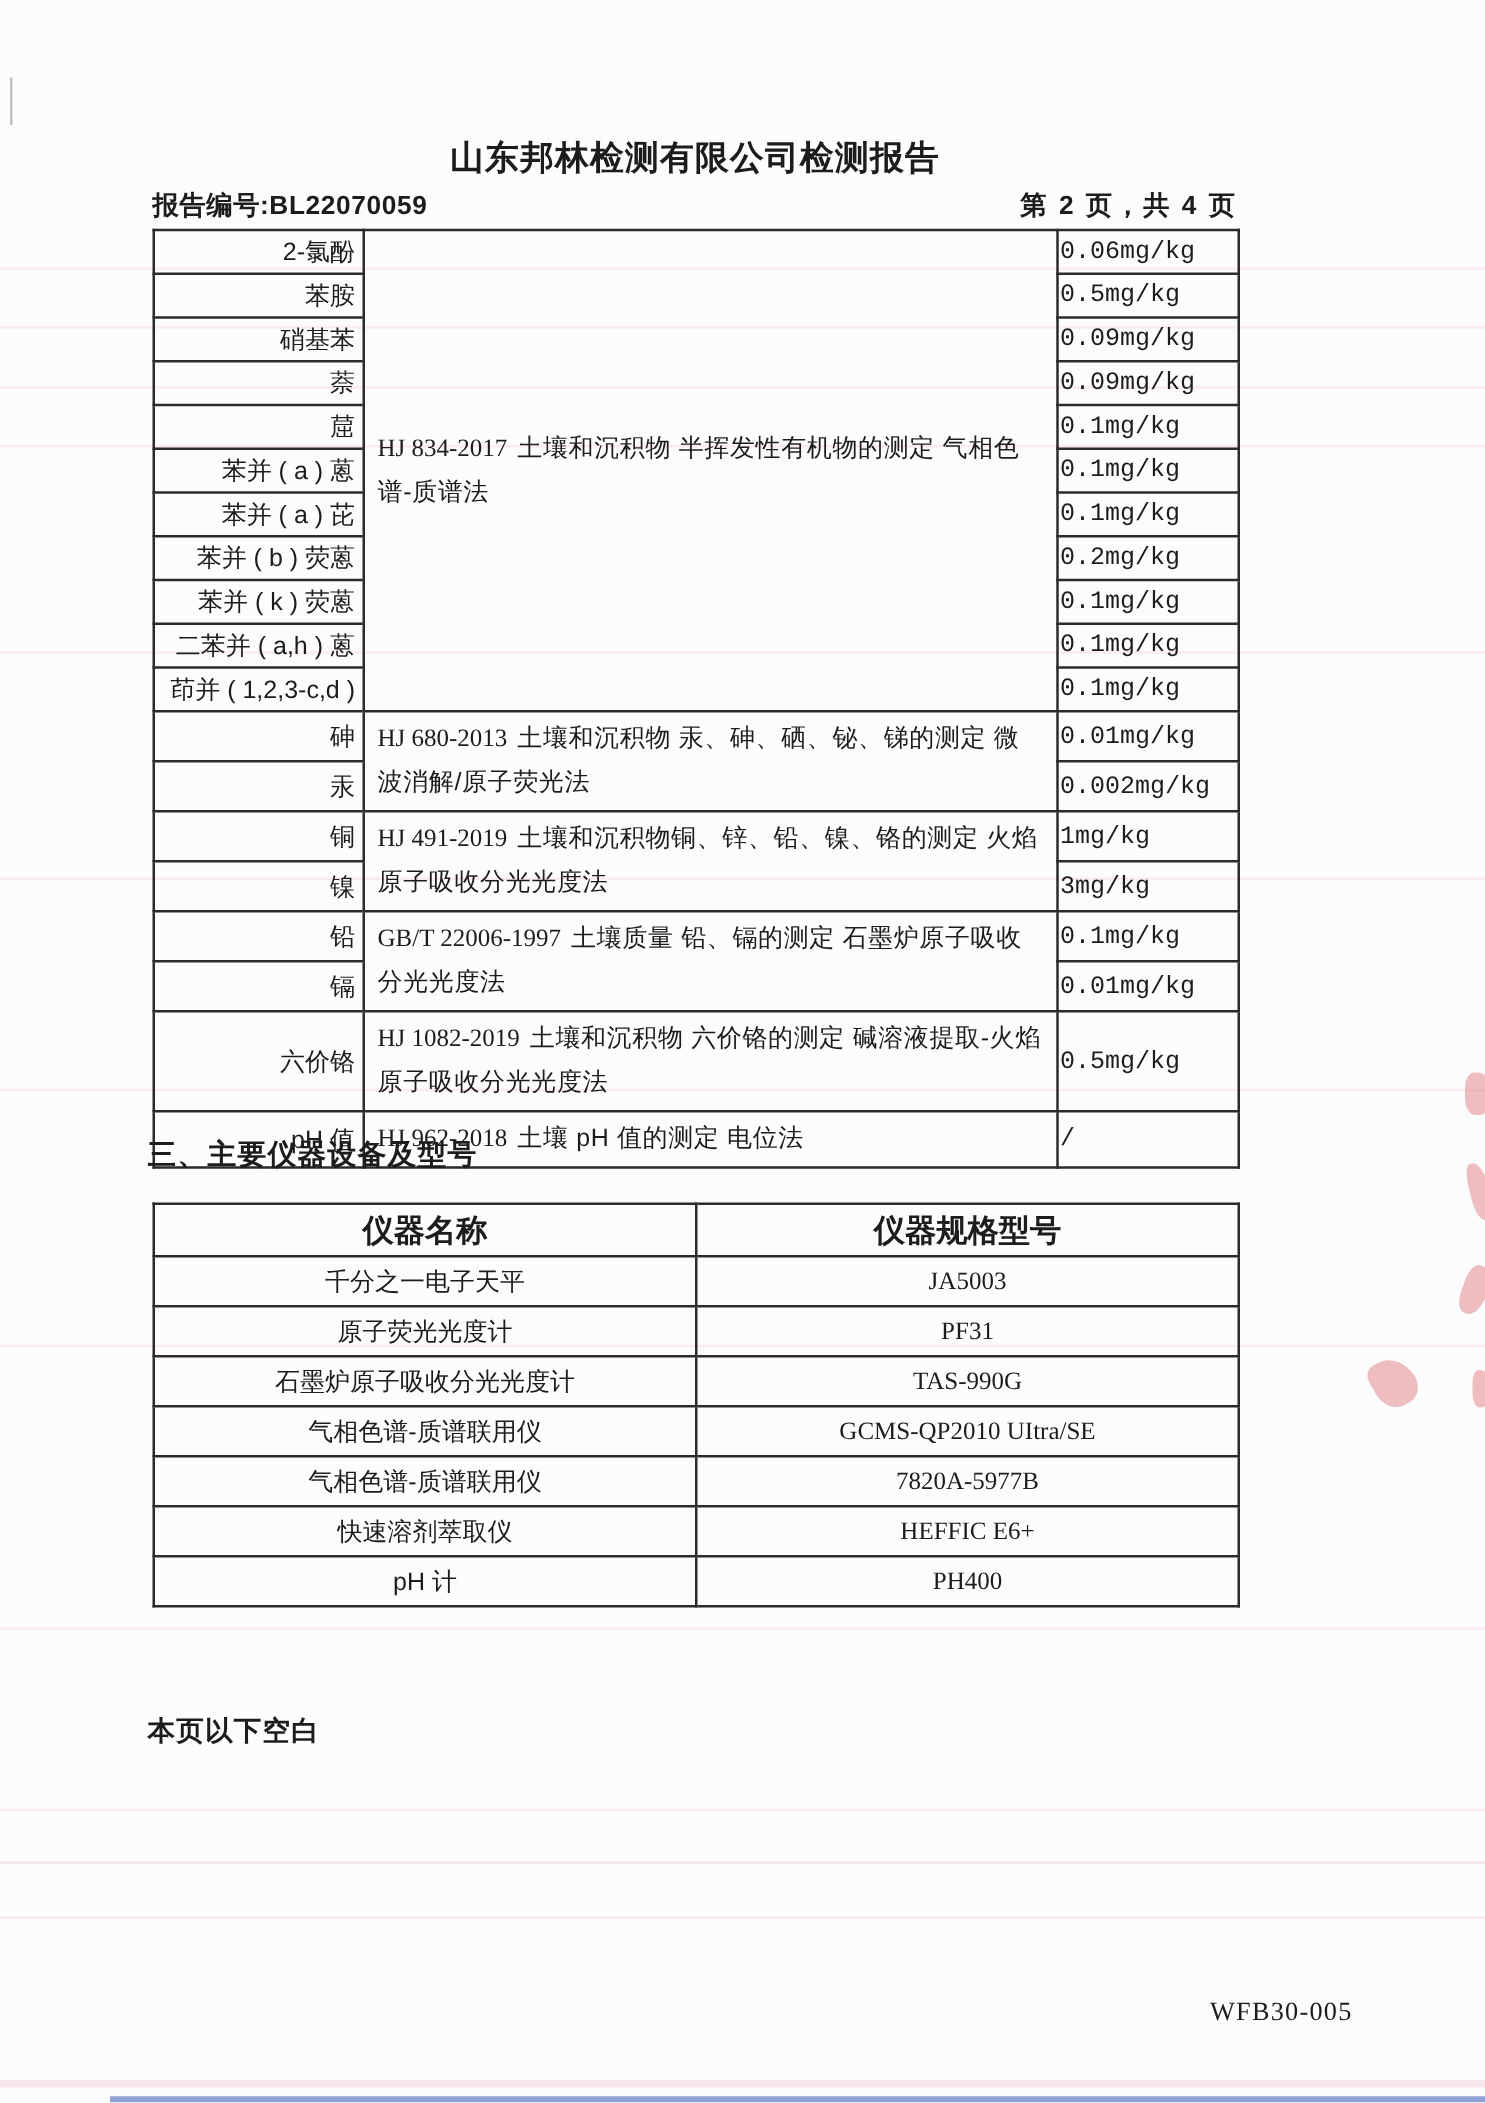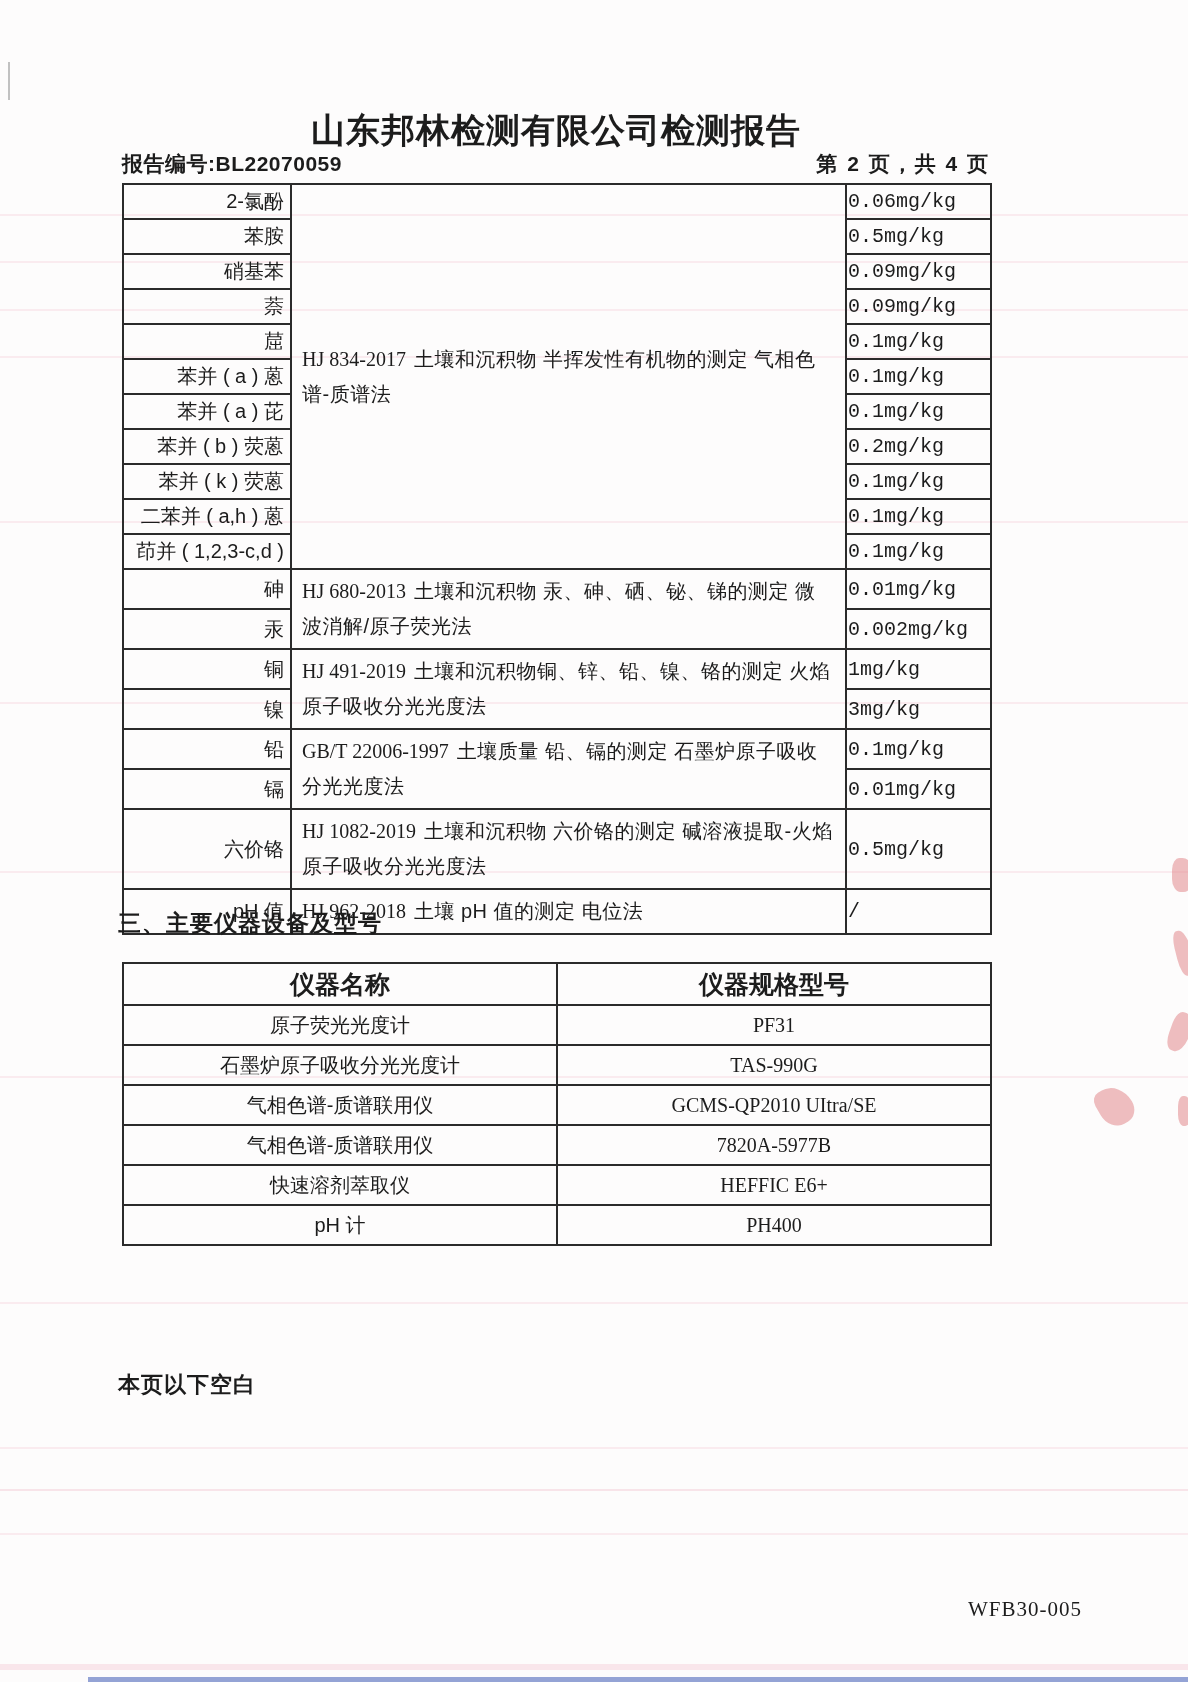--- a/index.html
+++ b/index.html
@@ -14,21 +14,21 @@
 
   
   .scan-line{position:absolute;left:0;width:1188px;height:2px;background:#f3ccd6;opacity:.35;pointer-events:none;}
   .left-tick{position:absolute;left:8px;top:62px;width:2px;height:38px;background:#9a9a9a;opacity:.6;}
   .bottom-edge{position:absolute;left:88px;bottom:0;width:1100px;height:5px;background:#7086c8;opacity:.75;}
   .stamp-blob{position:absolute;background:#e2888d;opacity:.55;border-radius:40% 60% 55% 45%;}
 
   
   .title{
     position:absolute;top:108px;left:122px;width:868px;
-    text-align:center;font-size:34px;font-weight:bold;letter-spacing:1px;
+    text-align:center;font-size:27px;font-weight:bold;letter-spacing:1px;
   }
   .hdr-row{
     position:absolute;top:148px;left:122px;width:868px;height:32px;
     display:flex;justify-content:space-between;align-items:center;
     font-size:21px;
   }
   .hdr-left{font-weight:bold;letter-spacing:.5px;}
   .hdr-right{font-weight:bold;letter-spacing:2px;}
 
   
@@ -204,20 +204,24 @@
   <colgroup>
       <col style="width:434px">
       <col style="width:434px">
     </colgroup>
   <tbody>
       <tr>
     <th>仪器名称</th>
     <th>仪器规格型号</th>
   </tr>
   <tr>
+    <td>千分之一电子天平</td>
+    <td class="model">JA5003</td>
+  </tr>
+  <tr>
     <td>原子荧光光度计</td>
     <td class="model">PF31</td>
   </tr>
   <tr>
     <td>石墨炉原子吸收分光光度计</td>
     <td class="model">TAS-990G</td>
   </tr>
   <tr>
     <td>气相色谱-质谱联用仪</td>
     <td class="model">GCMS-QP2010 UItra/SE</td>

